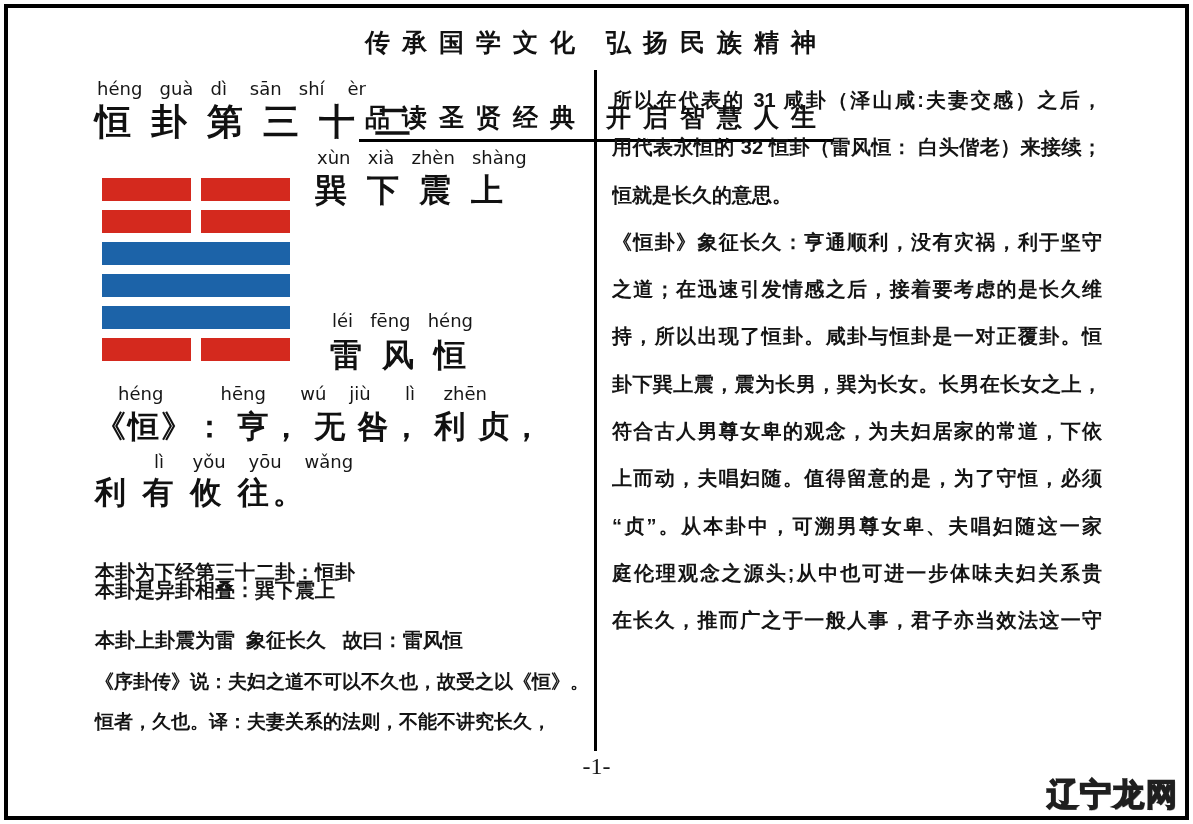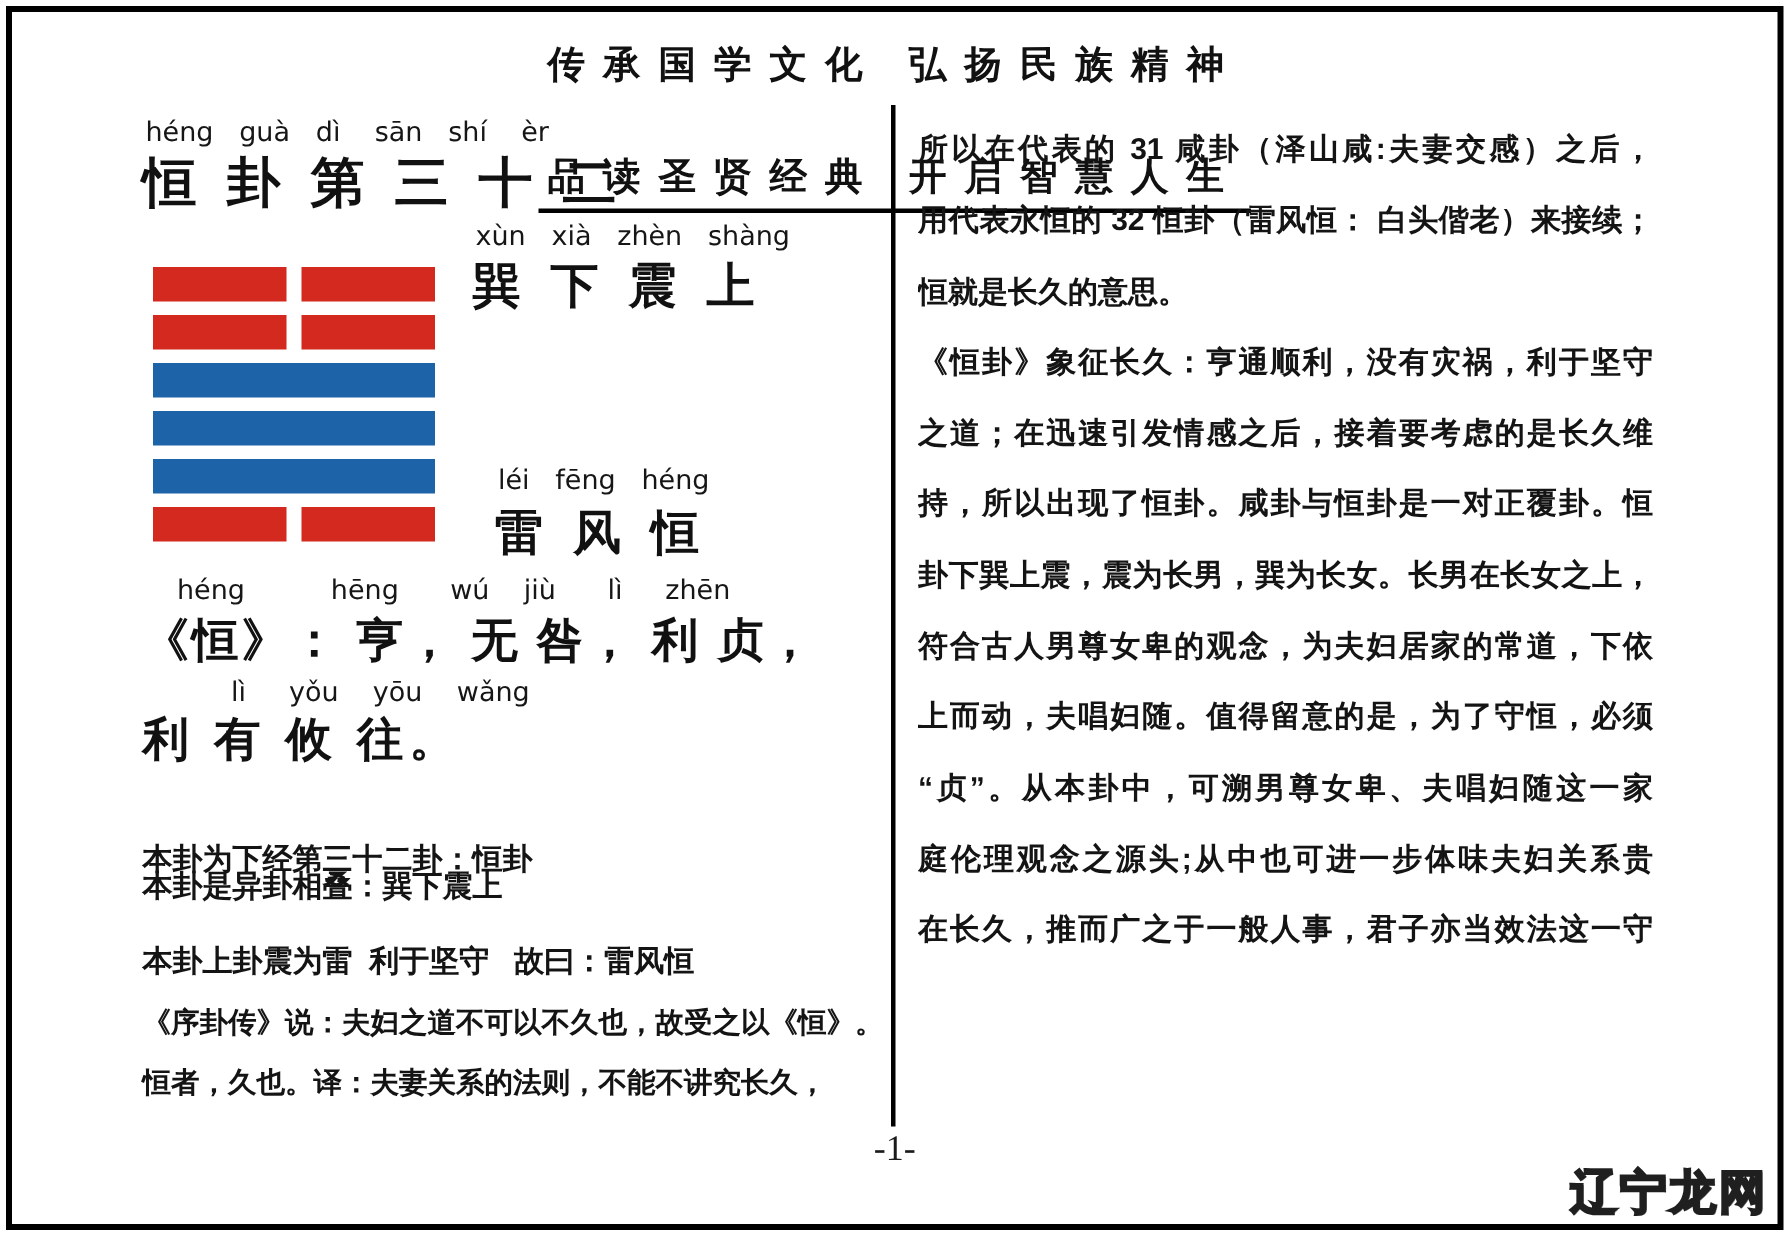--- a/index.html
+++ b/index.html
@@ -133,21 +133,21 @@
   <div class="pinyin pinyin-name">léi   fēng   héng</div>
   <div class="hex-name">雷风恒</div>
 
   <div class="pinyin pinyin-j1">héng          hēng      wú    jiù      lì     zhēn</div>
   <div class="judgment1">《恒》： 亨， 无 咎， 利 贞，</div>
   <div class="pinyin pinyin-j2">lì     yǒu    yōu    wǎng</div>
   <div class="judgment2">利 有 攸 往。</div>
 
   <div class="note note-0">本卦为下经第三十二卦：恒卦</div>
   <div class="note note-1">本卦是异卦相叠：巽下震上</div>
-  <div class="note note-2">本卦上卦震为雷  利于坚守   故曰：雷风恒</div>
+  <div class="note note-2">本卦上卦震为雷  象征长久   故曰：雷风恒</div>
   <div class="note note-3">《序卦传》说：夫妇之道不可以不久也，故受之以《恒》。</div>
   <div class="note note-4">恒者，久也。译：夫妻关系的法则，不能不讲究长久，</div>
 
   <div class="divider"></div>
 
   <div class="right-col">
     <div class="rline">所以在代表的 31 咸卦（泽山咸:夫妻交感）之后，</div>
     <div class="rline">用代表永恒的 32 恒卦（雷风恒： 白头偕老）来接续；</div>
     <div class="rline nofill">恒就是长久的意思。</div>
     <div class="rline">《恒卦》象征长久：亨通顺利，没有灾祸，利于坚守</div>

